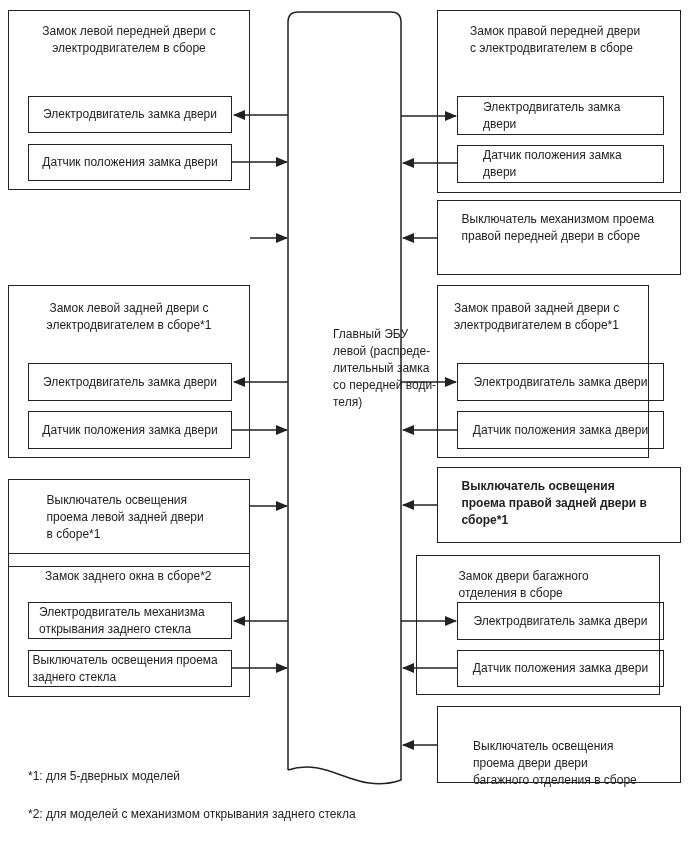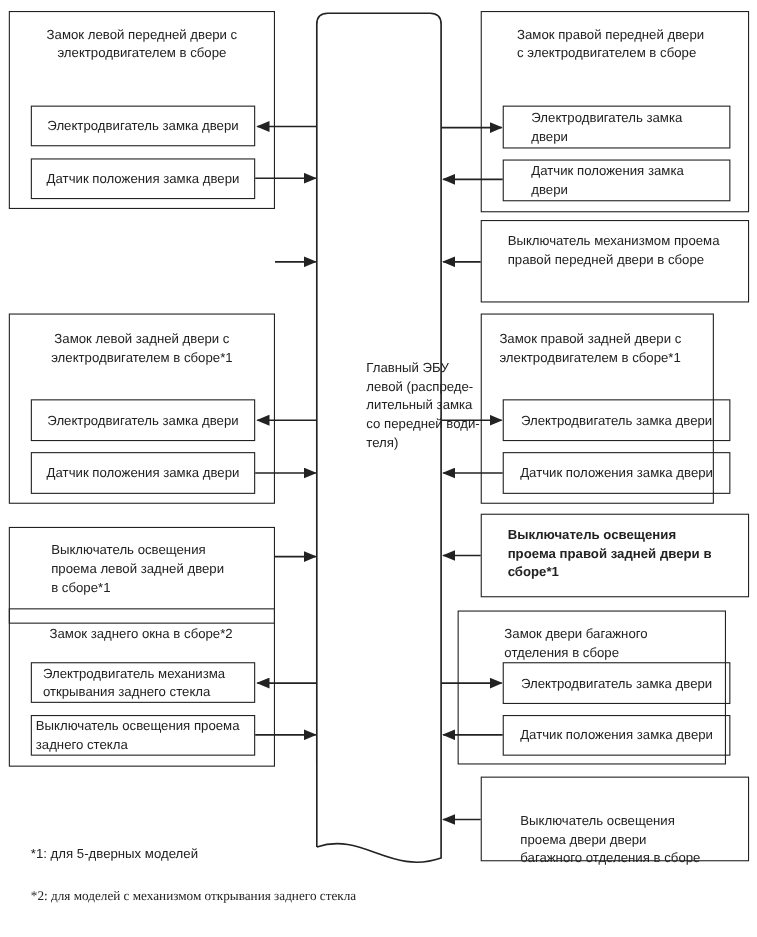--- a/index.html
+++ b/index.html
@@ -133,15 +133,15 @@
 
   <div class="ecu-text">
     <div>Главный ЭБУ</div>
     <div>левой (распреде-</div>
     <div>лительный замка</div>
     <div>со передней води-</div>
     <div>теля)</div>
   </div>
 
   <div class="footnote" style="top:768px;">*1: для 5-дверных моделей</div>
-  <div class="footnote" style="top:806px;font-family:Liberation Serif, serif;">*2: для моделей с механизмом открывания заднего стекла</div>
+  <div class="footnote" style="top:806px;">*2: для моделей с механизмом открывания заднего стекла</div>
 
 </div>
 
 </body></html>

